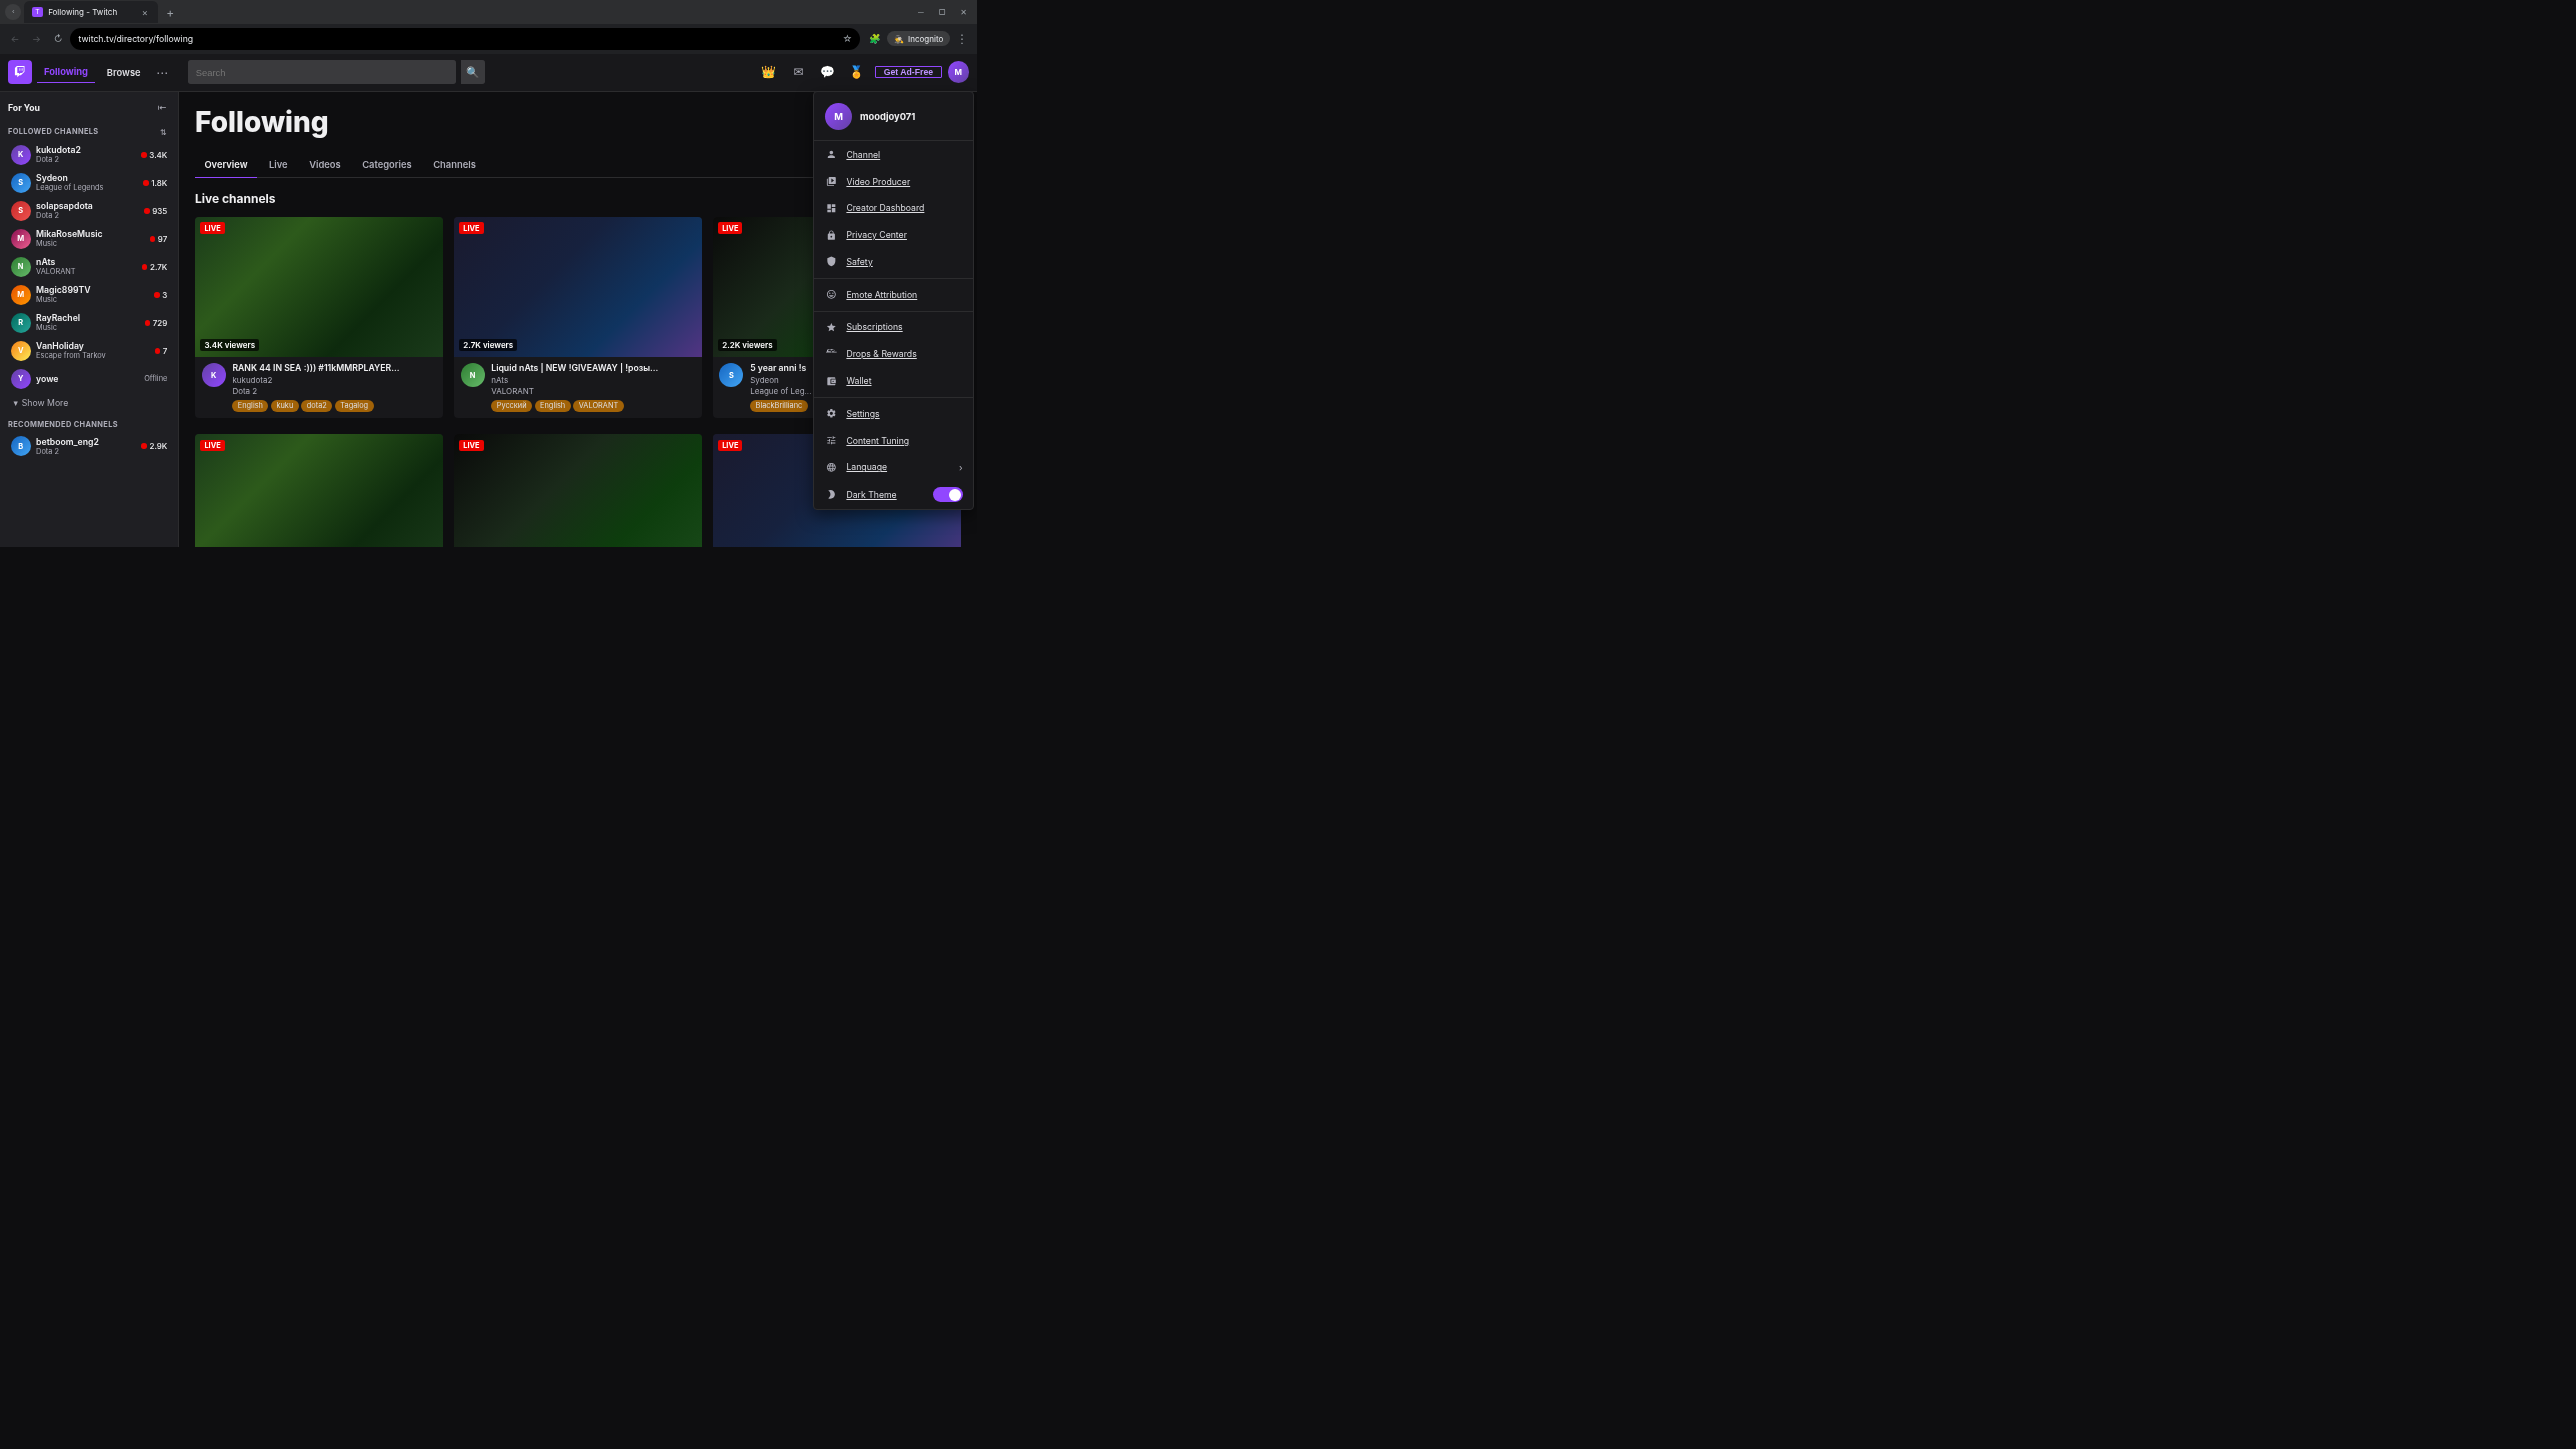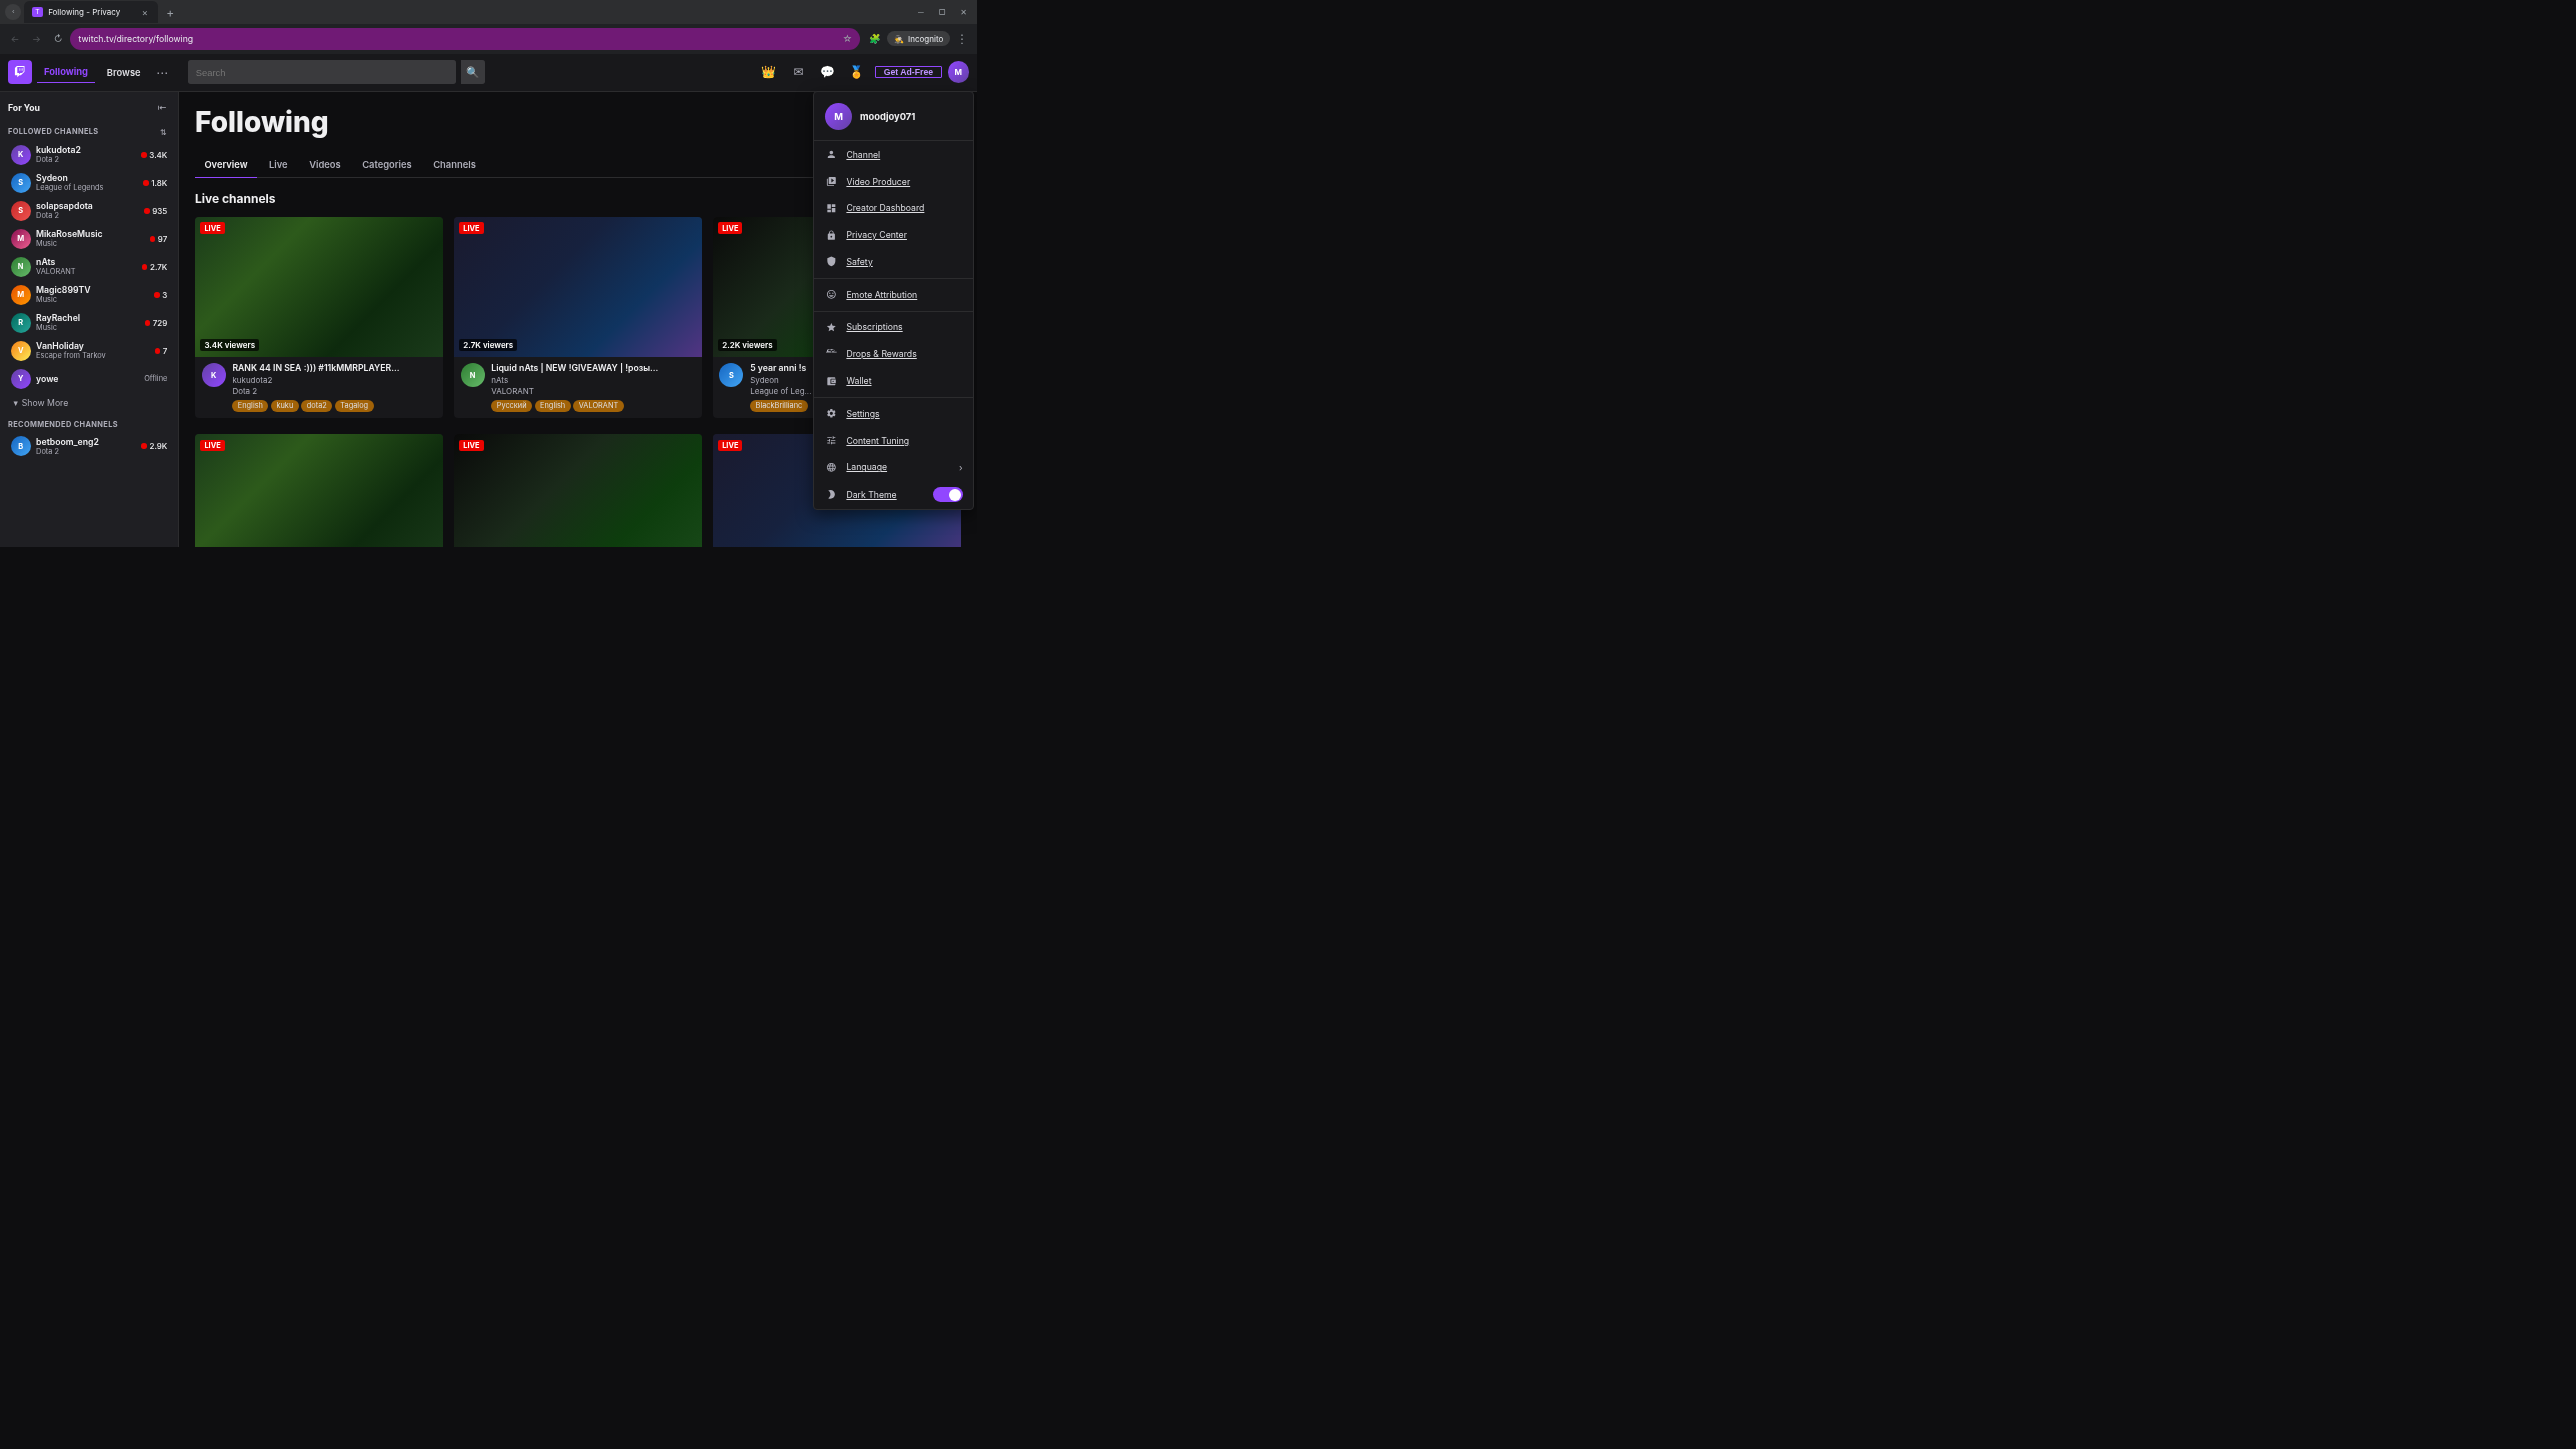--- a/index.html
+++ b/index.html
@@ -107,21 +107,21 @@
       width: 19px; height: 19px;
       display: flex; align-items: center; justify-content: center;
       color: #9aa0a6;
       font-size: 9.4px;
       cursor: pointer;
       border-radius: 50%;
     }
     .nav-btn.disabled { opacity: 0.4; cursor: default; }
     .address-bar {
       flex: 1;
-      background: #701a75;
+      background: #000000;
       border-radius: 13.4px;
       height: 21.5px;
       display: flex;
       align-items: center;
       padding: 0 8px;
       gap: 5.4px;
       cursor: text;
     }
     .address-url {
       font-size: 8.7px;
@@ -642,21 +642,21 @@
   </style>
 </head>
 <body>
 
 <div class="browser-chrome">
 
   <div class="tab-bar">
     <div class="tab-nav-btn">‹</div>
     <div class="tab">
       <div class="tab-favicon">T</div>
-      <span class="tab-title">Following - Privacy</span>
+      <span class="tab-title">Following - Twitch</span>
       <span class="tab-close">×</span>
     </div>
     <div class="tab-new">+</div>
     <div class="window-controls">
       <div class="win-btn">─</div>
       <div class="win-btn">▢</div>
       <div class="win-btn">✕</div>
     </div>
   </div>
 

